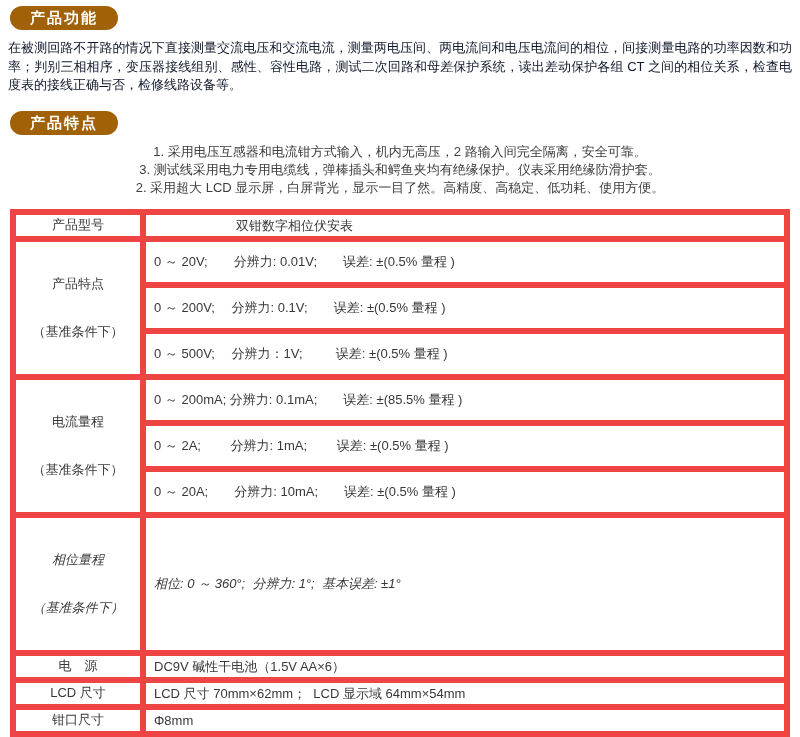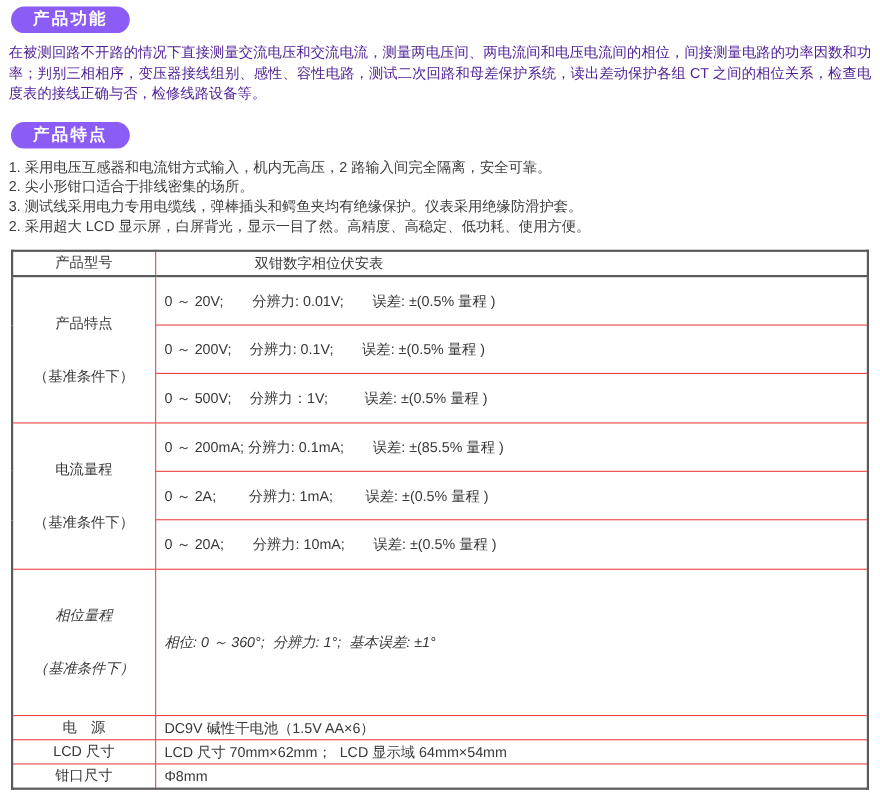--- a/index.html
+++ b/index.html
@@ -7,55 +7,56 @@
   body {
     font-family: "Liberation Sans", "DejaVu Sans", sans-serif;
     color: #3d3d3d;
     width: 800px;
     height: 737px;
     overflow: hidden;
     position: relative;
   }
   .badge {
     display: inline-block;
-    background: #8b5cf6;
+    background: #a16207;
     color: #ffffff;
     font-size: 15px;
     font-weight: bold;
     letter-spacing: 2px;
     padding: 4px 20px 5px 20px;
     border-radius: 13px;
     margin: 6px 0 0 10px;
     line-height: 1;
   }
   .para {
     font-size: 13px;
     line-height: 18.5px;
     text-align: justify;
     margin: 9px 8px 10px 8px;
-    color: #4c1d95;
+    color: #0f172a;
   }
   .feature-list {
     margin: 8px 8px 12px 8px;
+    text-align: center;
   }
   .feature-item {
     font-size: 13px;
     line-height: 18px;
     color: #3d3d3d;
   }
   table.spec {
     border-collapse: collapse;
     width: 780px;
     margin: 8px 0 0 10px;
     table-layout: fixed;
     font-size: 13px;
     color: #383838;
   }
   table.spec td {
-    border: 1px solid #ef4444;
+    border: 6px solid #ef4444;
     padding: 2px 8px;
     vertical-align: middle;
   }
   table.spec { border: 2px solid #5a5a5a; }
   table.spec tr.hdr td { border-bottom-width: 2px; border-bottom-color: #5a5a5a; }
   td.lbl {
     text-align: center;
     white-space: pre-wrap;
     line-height: 16px;
     padding: 3px 2px;
@@ -75,21 +76,20 @@
 
 <div>
   <div class="badge">产品功能</div>
   <p class="para">在被测回路不开路的情况下直接测量交流电压和交流电流，测量两电压间、两电流间和电压电流间的相位，间接测量电路的功率因数和功率；判别三相相序，变压器接线组别、感性、容性电路，测试二次回路和母差保护系统，读出差动保护各组 CT 之间的相位关系，检查电度表的接线正确与否，检修线路设备等。</p>
 </div>
 
 <div>
   <div class="badge">产品特点</div>
   <div class="feature-list">
     <div class="feature-item">1. 采用电压互感器和电流钳方式输入，机内无高压，2 路输入间完全隔离，安全可靠。</div>
-    <div class="feature-item">2. 尖小形钳口适合于排线密集的场所。</div>
     <div class="feature-item">3. 测试线采用电力专用电缆线，弹棒插头和鳄鱼夹均有绝缘保护。仪表采用绝缘防滑护套。</div>
     <div class="feature-item">2. 采用超大 LCD 显示屏，白屏背光，显示一目了然。高精度、高稳定、低功耗、使用方便。</div>
   </div>
 </div>
 
 <div>
 
   <table class="spec">
     <colgroup>
         <col class="c1">

